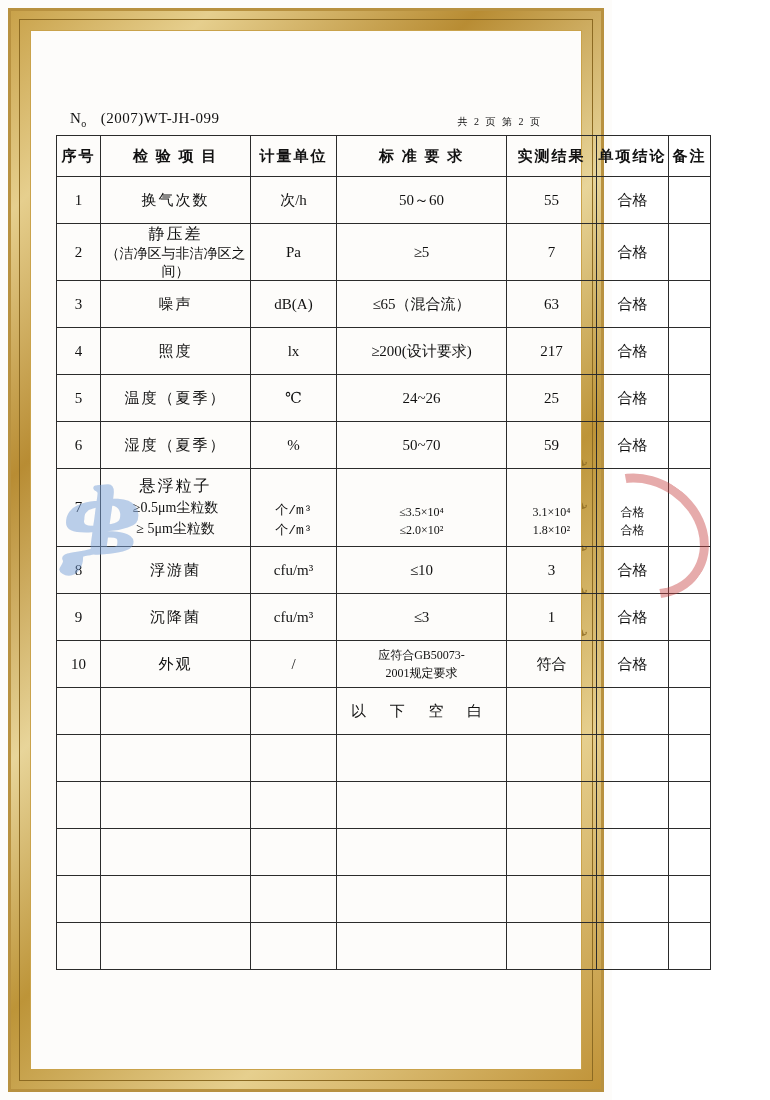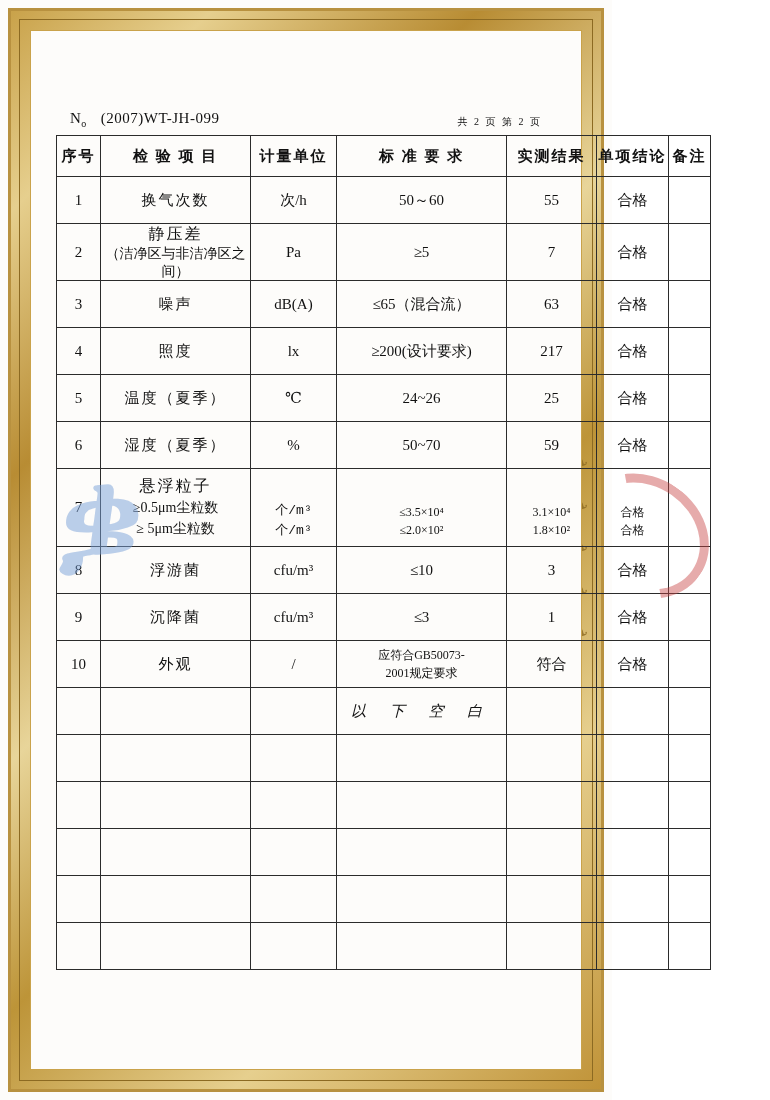--- a/index.html
+++ b/index.html
@@ -121,21 +121,21 @@
   .col-result  { width: 90px; }
   .col-concl   { width: 72px; }
   .col-remark  { width: 42px; }
 
   .item-main { font-size: 16px; letter-spacing: 2px; }
   .item-sub  { font-size: 14px; line-height: 1.25; letter-spacing: 0; }
   .small { font-size: 12px; text-align: center; }
   .tiny  { font-size: 13px; font-family: Liberation Mono, monospace; }
   .stack-line { line-height: 1.5; }
   .blank-note { letter-spacing: 10px; font-size: 15px; }
-  .filler td { height: 46px; font-style: italic; }
+  .filler td { height: 46px; }
 
   
   .watermark {
     position: absolute;
     left: 60px;
     top: 455px;
     width: 660px;
     height: 190px;
     pointer-events: none;
     user-select: none;

